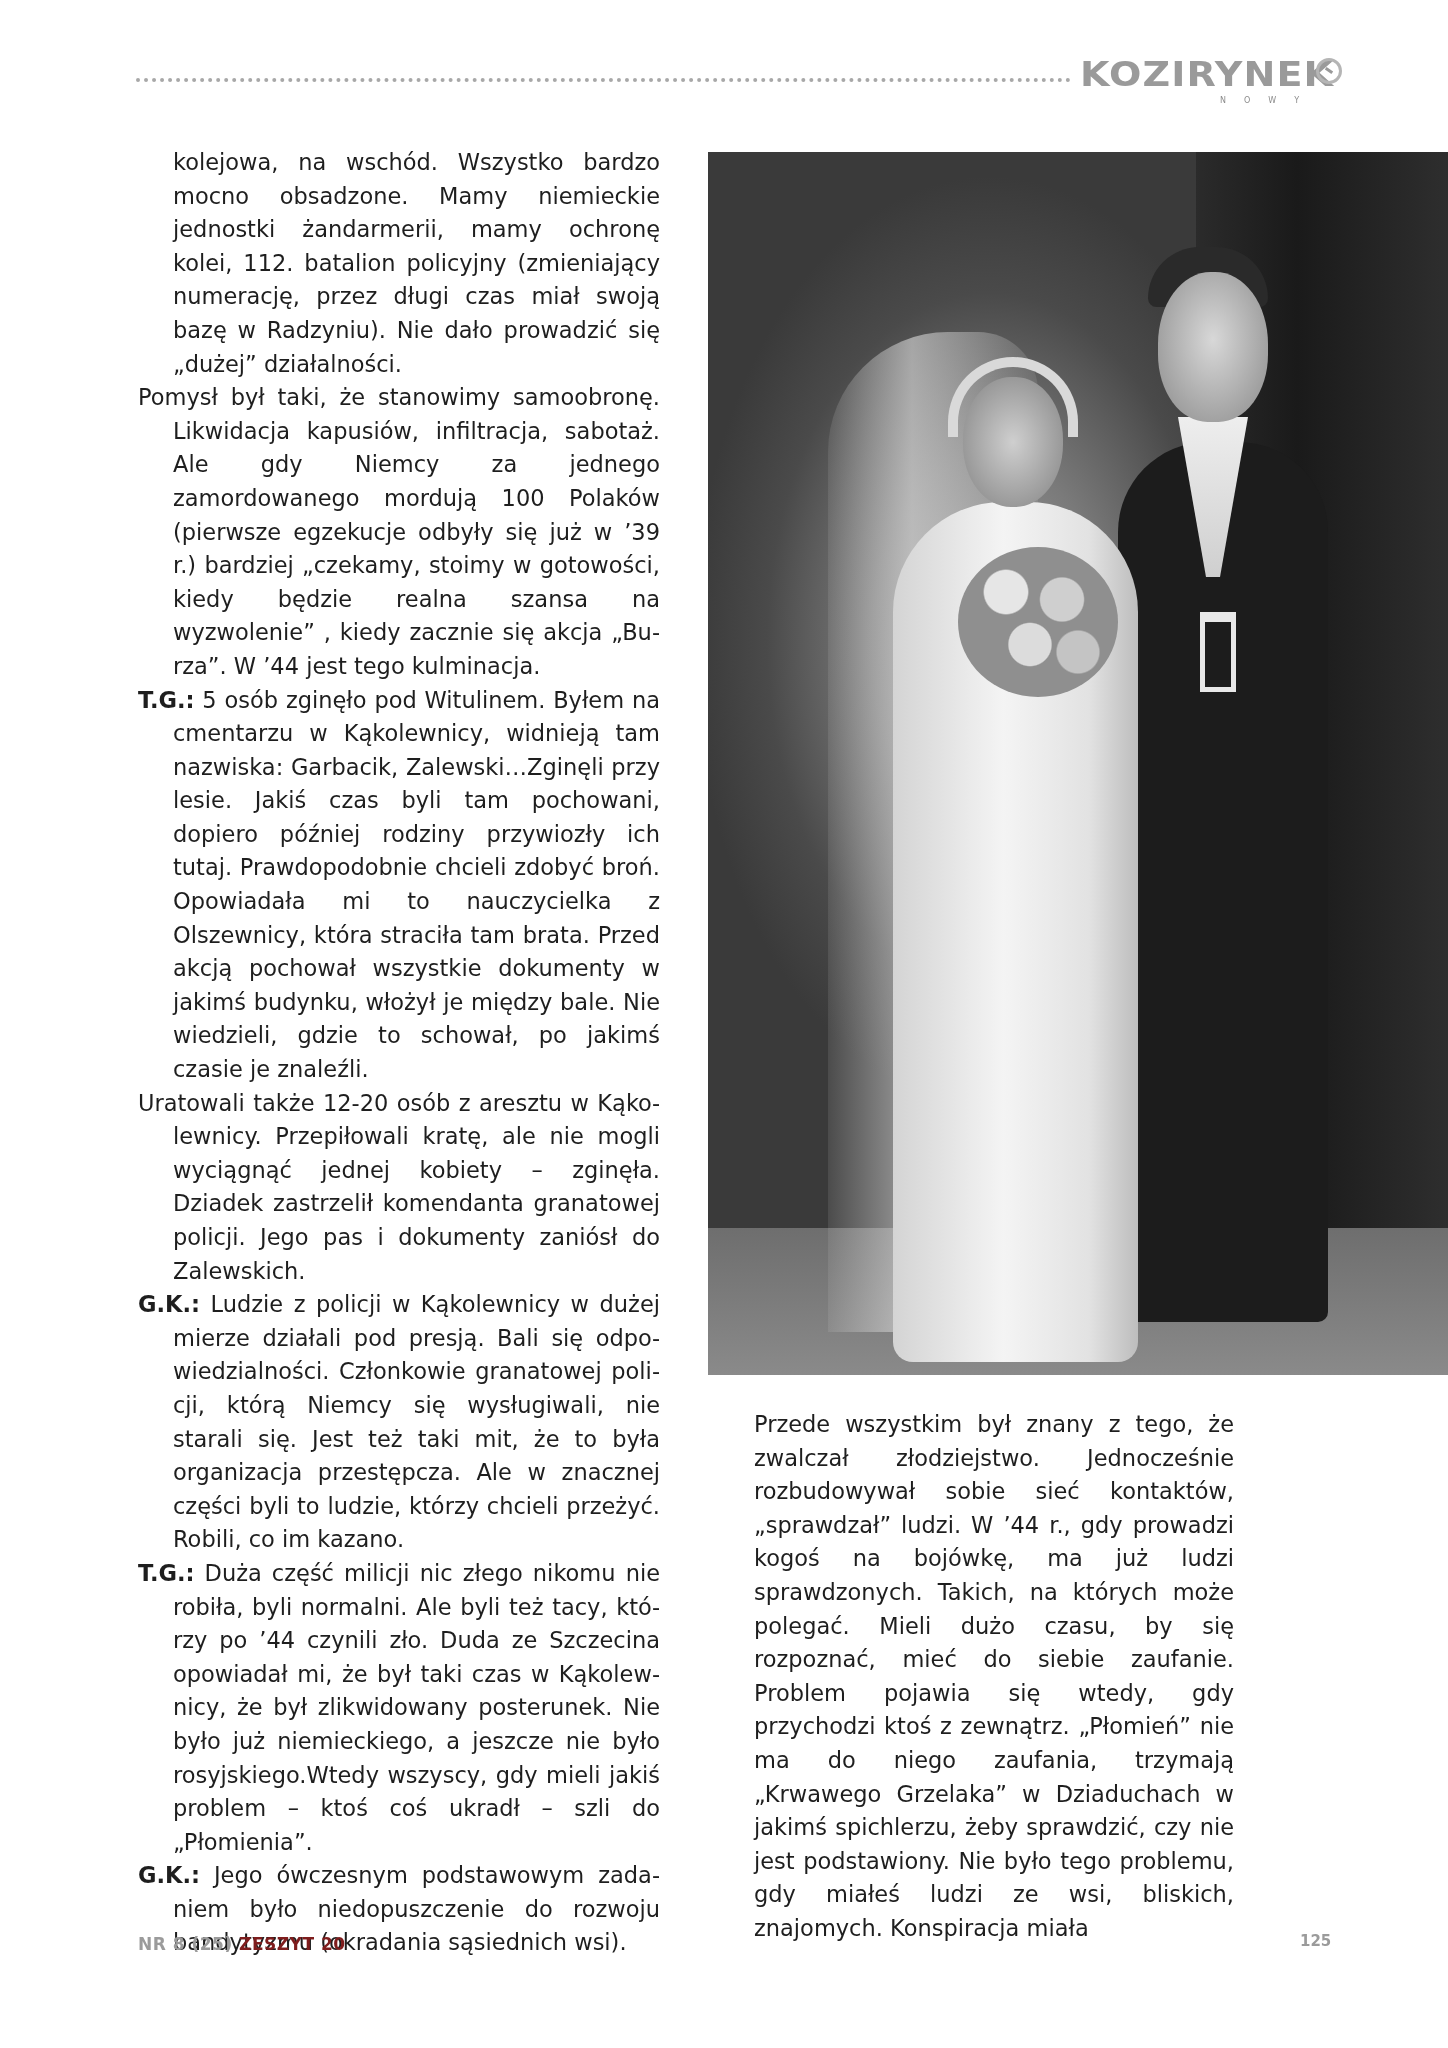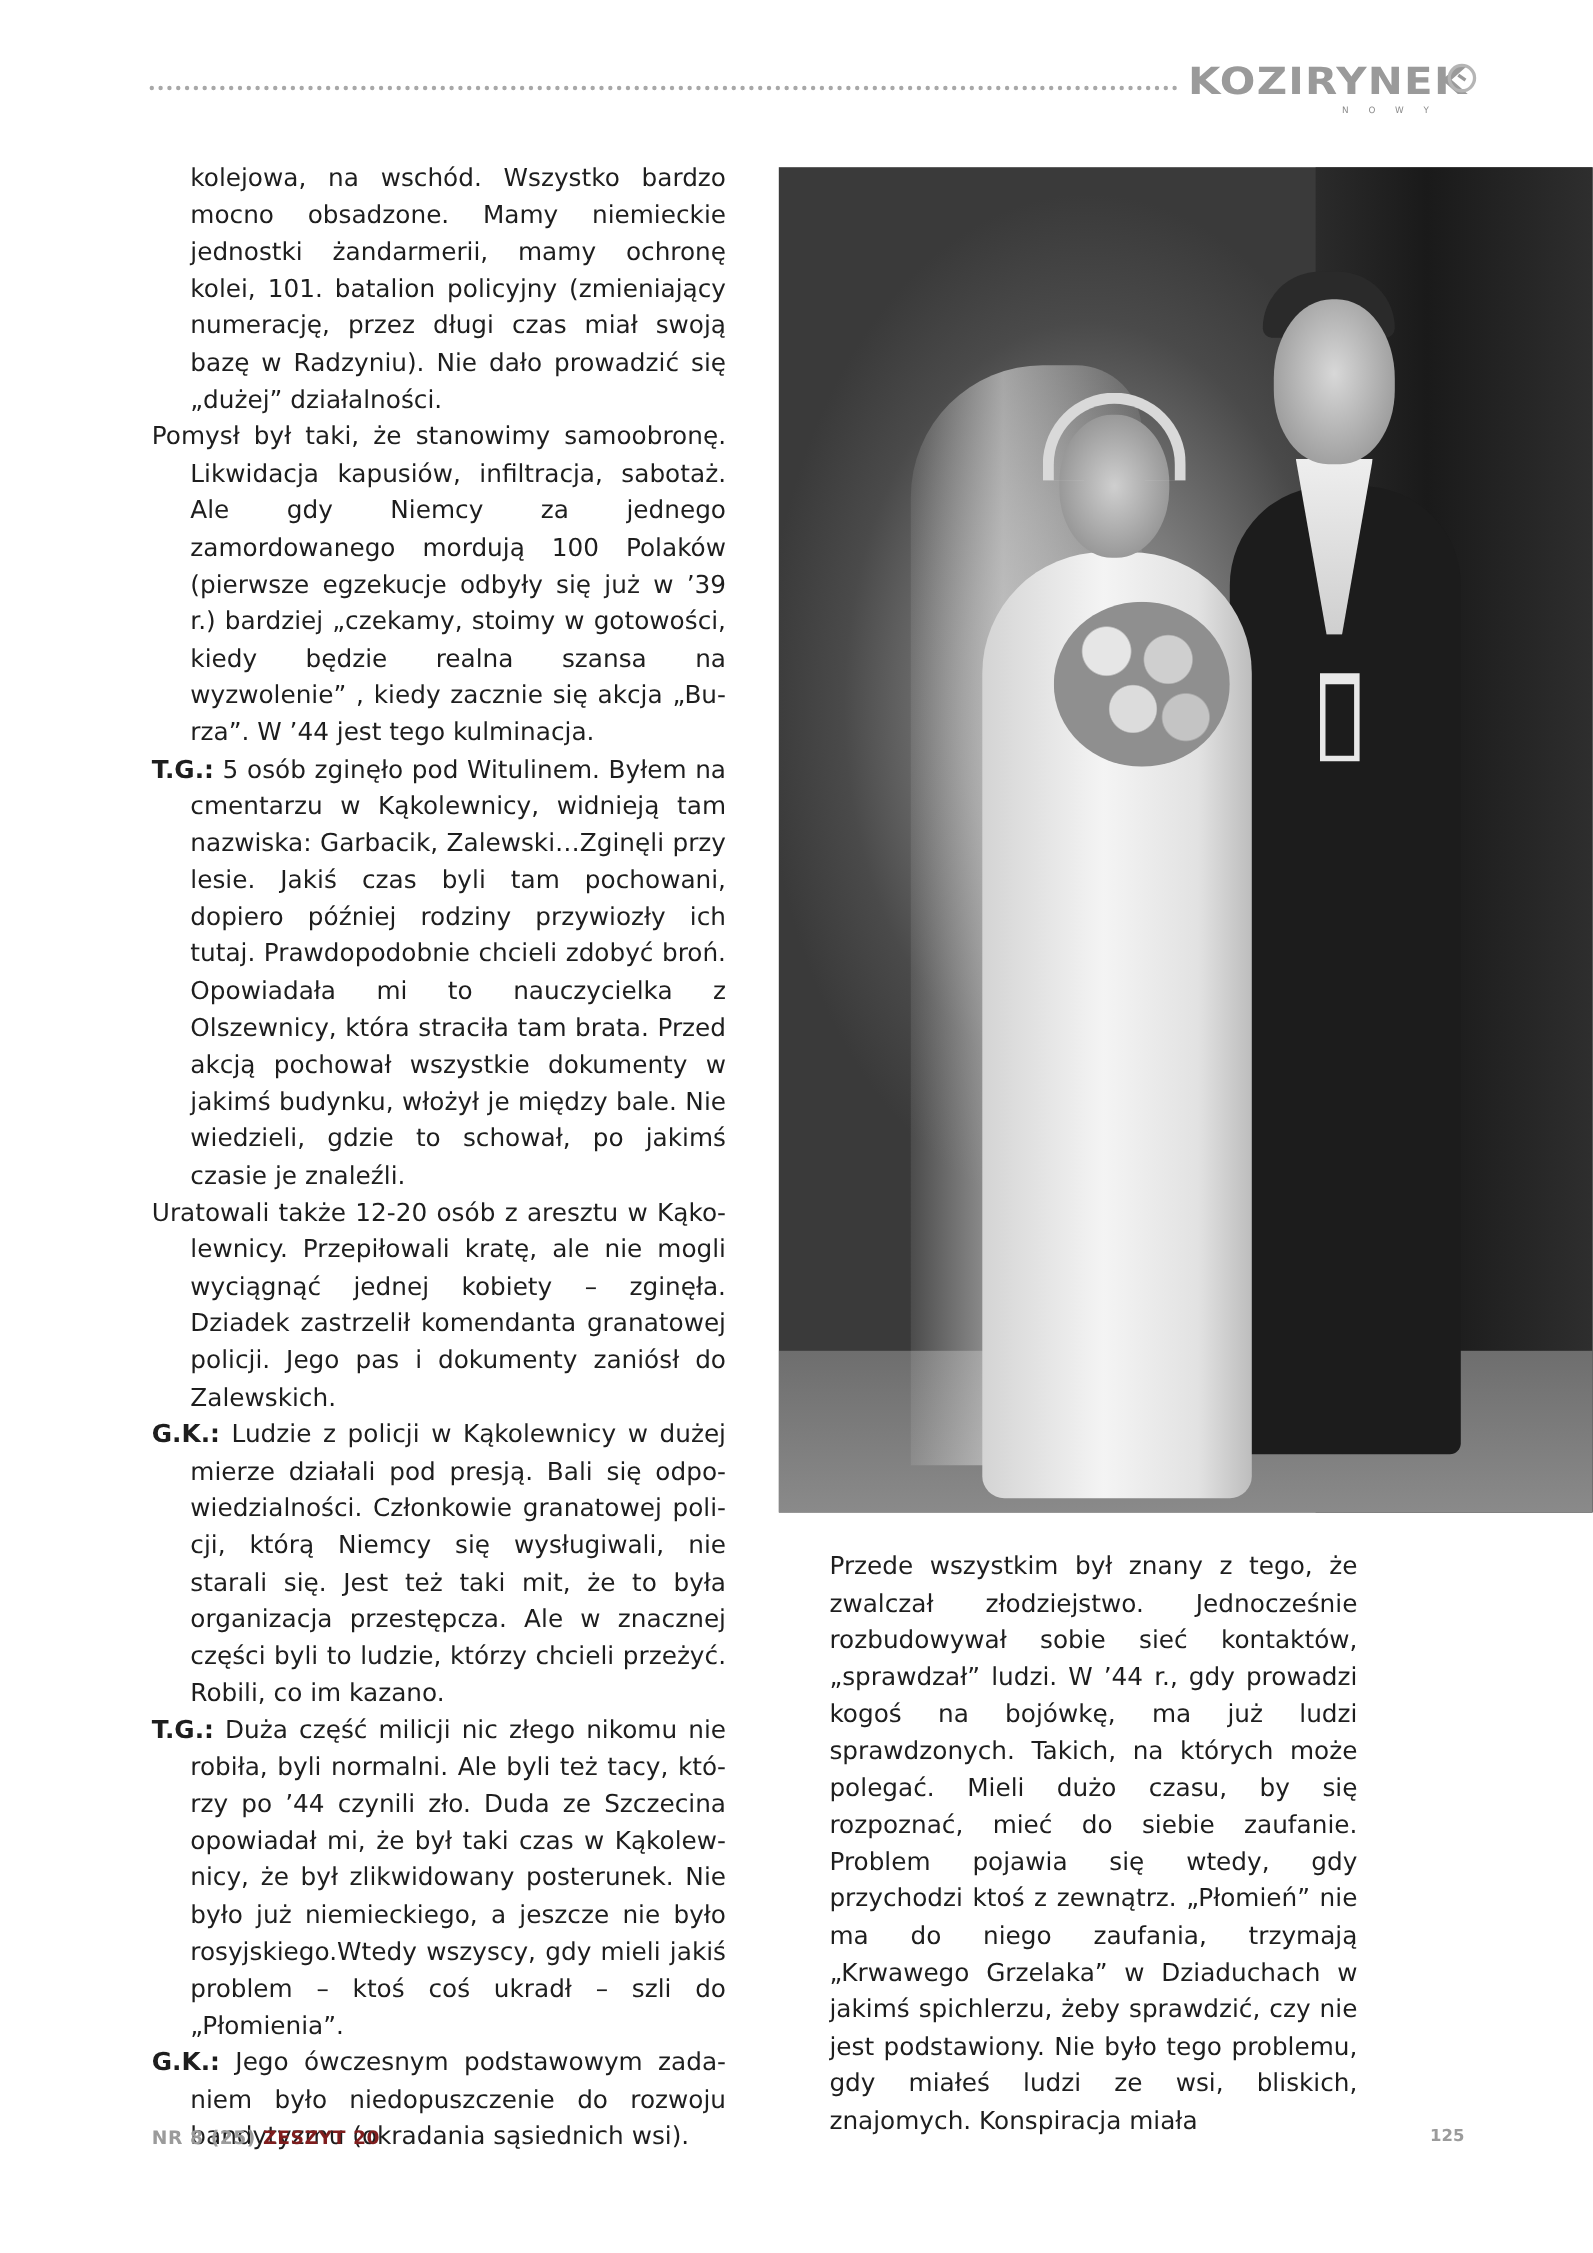--- a/index.html
+++ b/index.html
@@ -70,21 +70,21 @@
 
 <div class="header-rule"></div>
 <div class="logo">
   <span class="logo-text">KOZIRYNEK</span>
   <span class="logo-emblem"></span>
 </div>
 <div class="logo-sub">NOWY</div>
 
 <div class="col col-left">
   <p class="para cont">
-    <span>kolejowa, na wschód. Wszystko bardzo moc­no obsadzone. Mamy niemieckie jednostki żandarmerii, mamy ochronę kolei, 101. bata­lion policyjny (zmieniający numerację, przez długi czas miał swoją bazę w Radzyniu). Nie dało prowadzić się „dużej” działalności.</span>
+    <span>kolejowa, na wschód. Wszystko bardzo moc­no obsadzone. Mamy niemieckie jednostki żandarmerii, mamy ochronę kolei, 112. bata­lion policyjny (zmieniający numerację, przez długi czas miał swoją bazę w Radzyniu). Nie dało prowadzić się „dużej” działalności.</span>
   </p>
   <p class="para">
     <span>Pomysł był taki, że stanowimy samoobronę. Li­kwidacja kapusiów, infiltracja, sabotaż. Ale gdy Niemcy za jednego zamordowanego mordują 100 Polaków (pierwsze egzekucje odbyły się już w ’39 r.) bardziej „czekamy, sto­imy w gotowości, kiedy będzie  realna szansa na wyzwolenie” , kiedy zacznie się akcja „Bu­rza”. W ’44 jest tego kulminacja.</span>
   </p>
   <p class="para gap">
     <span class="speaker">T.G.:</span>
     <span>5 osób zginęło pod Witulinem. Byłem na cmentarzu w Kąkolewnicy, widnieją tam na­zwiska: Garbacik, Zalewski…Zginęli przy lesie. Jakiś czas byli tam pochowani, dopiero póź­niej rodziny przywiozły ich tutaj. Prawdopo­dobnie chcieli zdobyć broń. Opowiadała mi to nauczycielka z Olszewnicy, która straciła tam brata. Przed akcją pochował wszystkie dokumenty w jakimś budynku, włożył je mię­dzy bale. Nie wiedzieli, gdzie to schował, po jakimś czasie je znaleźli.</span>
   </p>
   <p class="para">
     <span>Uratowali także 12-20 osób z aresztu w Kąko­lewnicy. Przepiłowali kratę, ale nie mogli wy­ciągnąć jednej kobiety – zginęła. Dziadek za­strzelił komendanta granatowej policji. Jego pas i dokumenty zaniósł do Zalewskich.</span>

